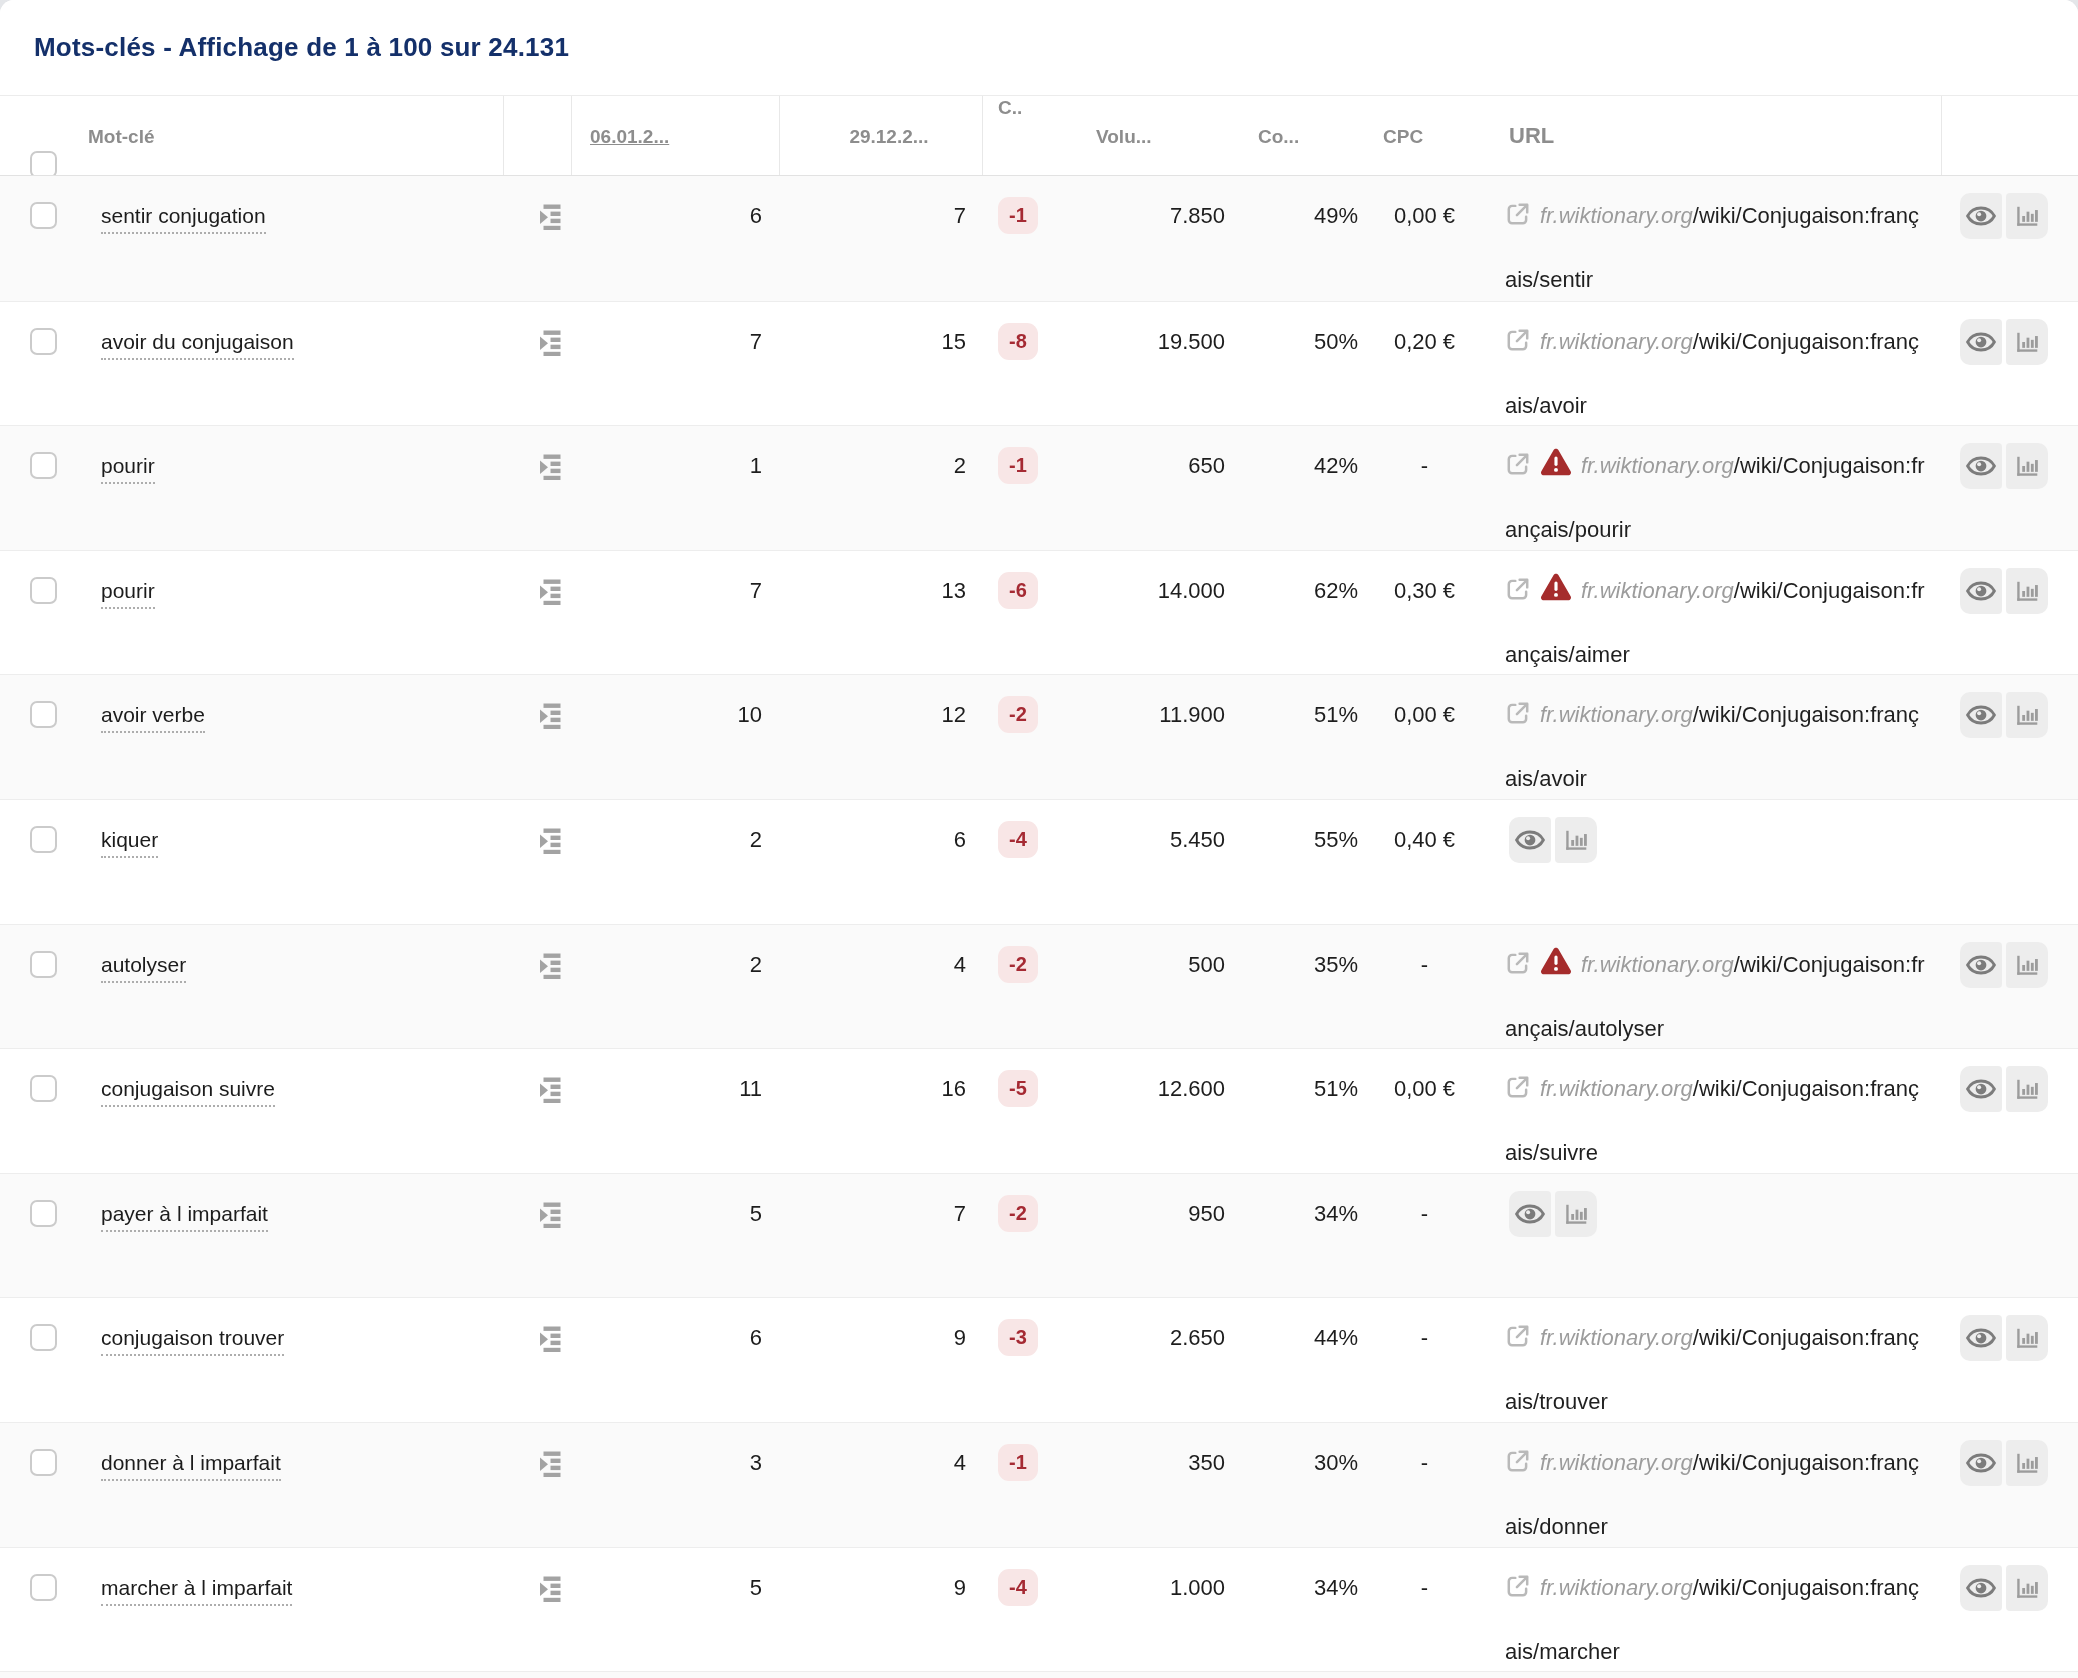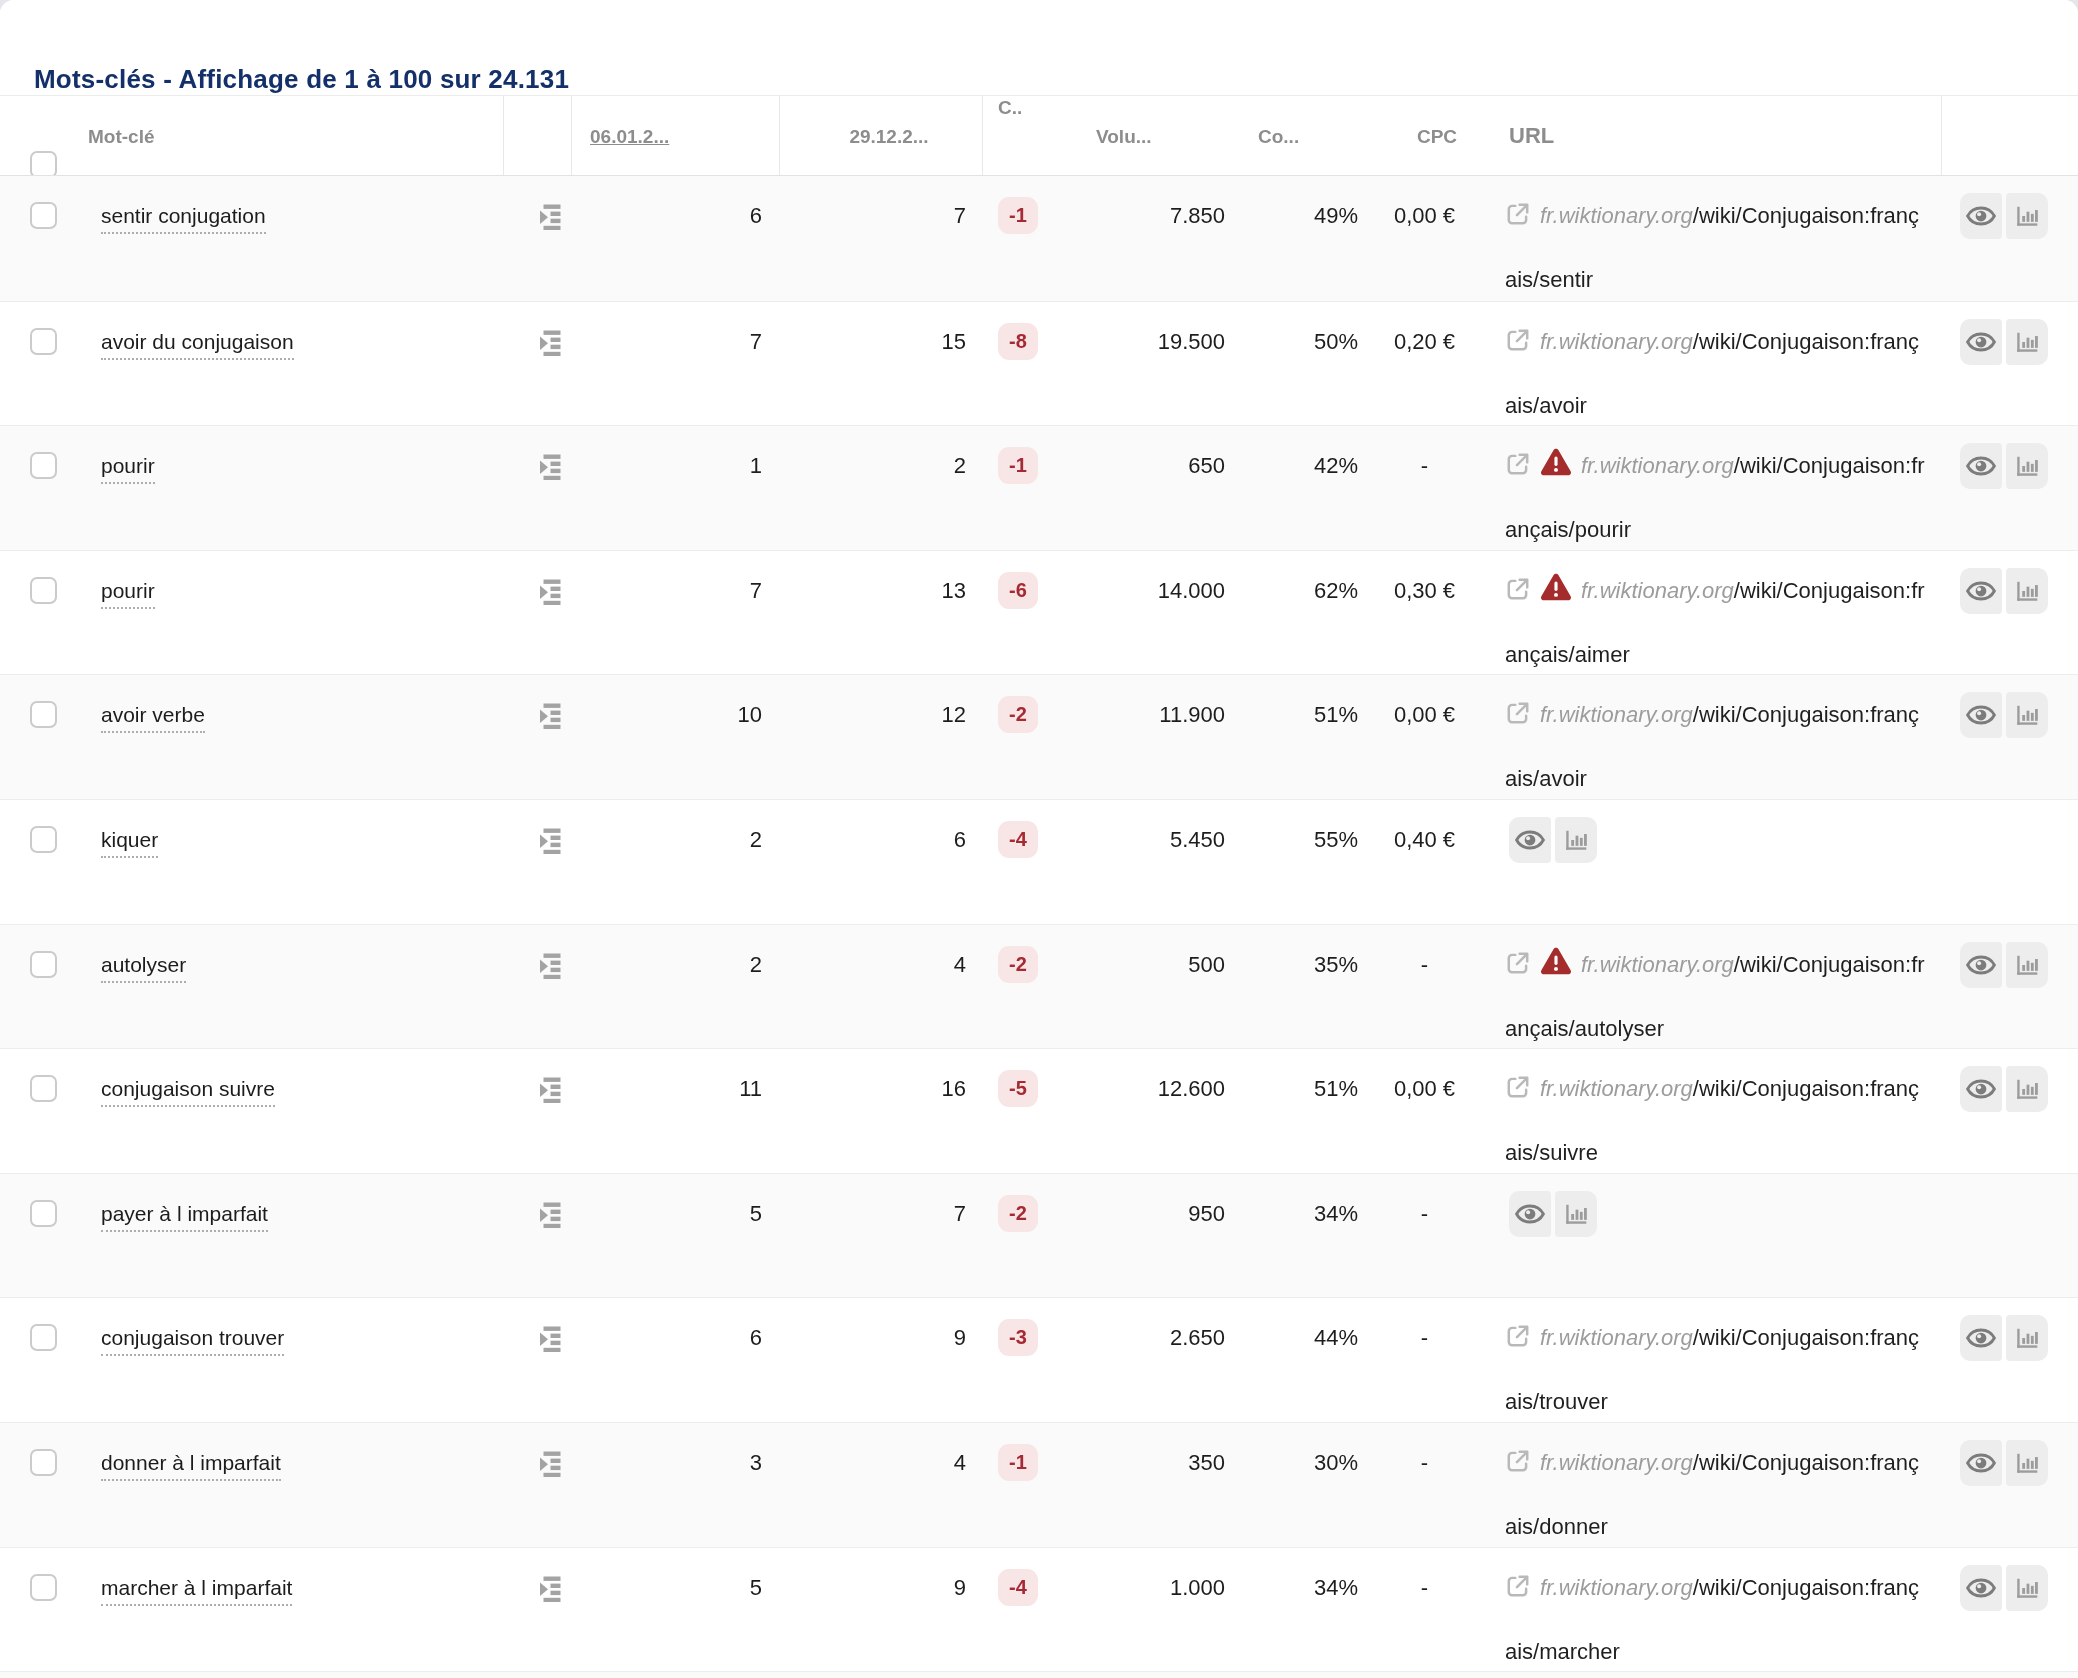--- a/index.html
+++ b/index.html
@@ -1,20 +1,20 @@
 <!DOCTYPE html>
 <html><head>
 <meta charset="utf-8">
 <style>
   html,body{margin:0;padding:0;width:2078px;height:1678px;overflow:hidden;
     background:#e4e6e9;font-family:"Liberation Sans",sans-serif;}
   .panel{width:2078px;height:1678px;background:#fff;border-radius:14px 14px 0 0;overflow:hidden;}
 
   
-  .title-bar{height:96px;display:flex;align-items:flex-end;padding-left:34px;
+  .title-bar{height:96px;display:flex;align-items:center;padding-left:34px;
     border-bottom:1px solid #ececec;background:#fff;box-sizing:border-box;}
   .title-bar h1{margin:0;font-size:26px;font-weight:700;color:#14306a;letter-spacing:.2px;}
 
   
   .c-check{width:80px;}
   .c-kw{width:424px;padding-left:8px;}
   .c-icon{width:68px;padding-left:34px;}
   .c-d1{width:208px;text-align:right;padding-right:18px;}
   .c-d2{width:203px;text-align:right;padding-right:17px;}
   .c-chg{width:107px;padding-left:15px;}
@@ -27,21 +27,21 @@
 
   
   .thead{display:flex;height:80px;background:#fff;border-bottom:1px solid #e2e2e2;box-sizing:border-box;}
   .th{font-size:19px;font-weight:700;color:#8d8d8d;padding-top:29px;line-height:24px;
     white-space:nowrap;overflow:hidden;}
   .th.c-d1{text-align:left;padding-left:18px;padding-right:0;text-decoration:underline;}
   .th.c-d2{text-align:center;padding-left:16px;padding-right:0;}
   .th.c-chg{padding-left:15px;}
   .th.c-vol{text-align:left;padding-left:6px;padding-right:0;}
   .th.c-comp{text-align:left;padding-left:16px;padding-right:0;}
-  .th.c-cpc{text-align:center;padding-left:8px;padding-right:0;}
+  .th.c-cpc{text-align:left;padding-left:8px;padding-right:0;}
   .th.c-url{padding-left:18px;}
   .th.c-kw,.th.c-icon,.th.c-d1,.th.c-d2,.th.c-url{border-right:1px solid #e8e8e8;}
 
   
   .row{display:flex;height:124.6px;background:#fff;box-sizing:border-box;}
   .row.odd{background:#fafafa;}
   .row + .row{border-top:1px solid #ededed;}
   .cell{padding-top:26px;font-size:22px;color:#1d1d1d;line-height:28px;}
 
   .checkbox{display:inline-block;width:27px;height:27px;border:2px solid #cbcbcb;border-radius:7px;

